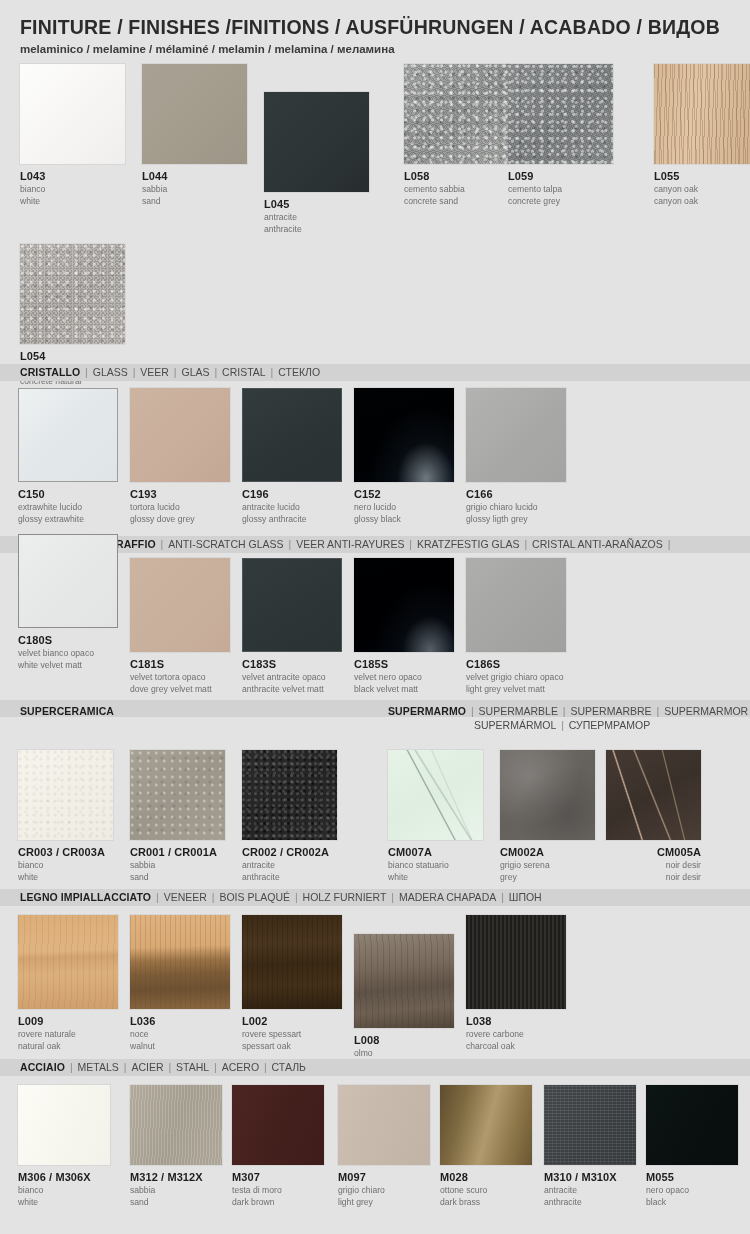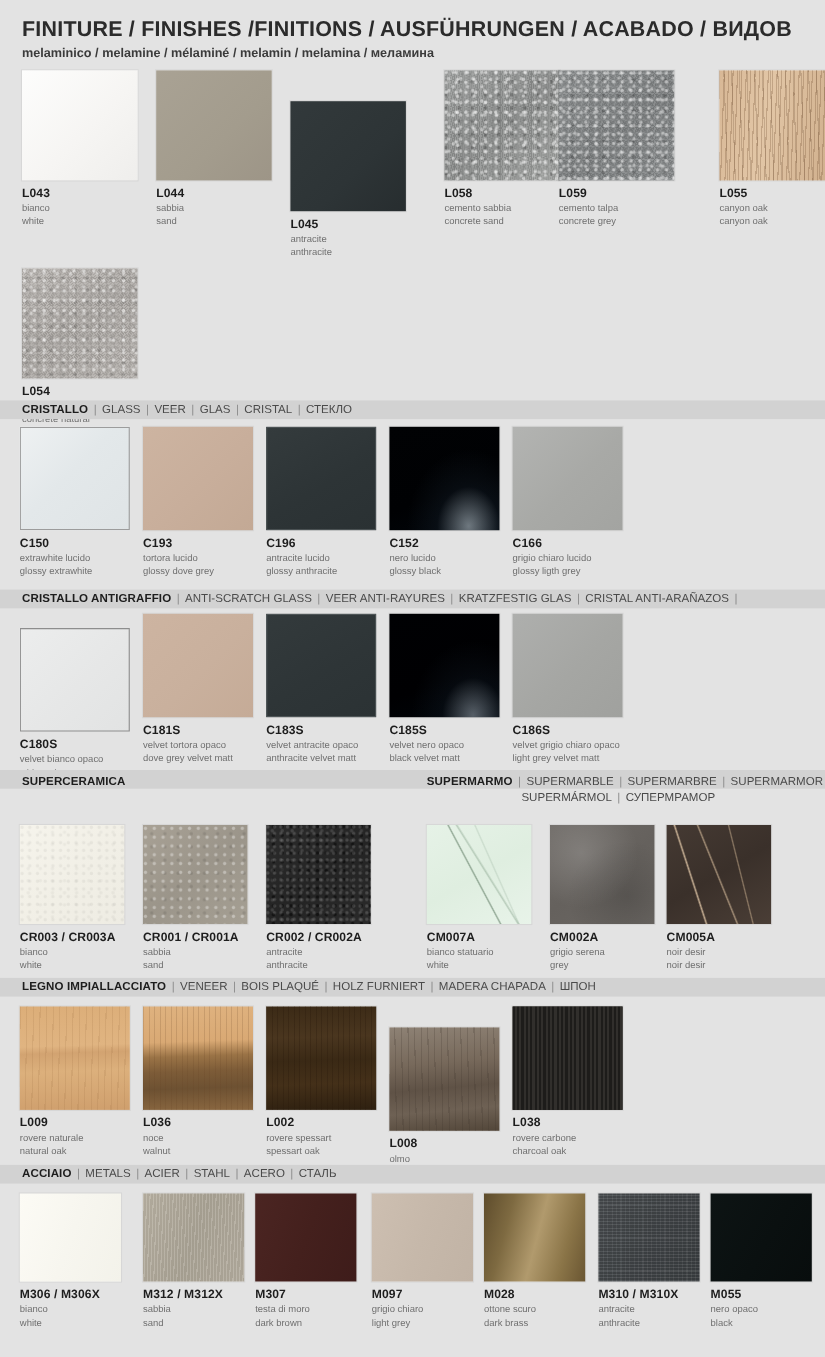--- a/index.html
+++ b/index.html
@@ -294,21 +294,21 @@
         <div class="desc">glossy black</div>
       </div>
       <div class="cell" style="left: 466px; top: 388px;">
         <div class="sw s-glass-grey" style="width: 100px; height: 94px;"></div>
         <div class="code">C166</div>
         <div class="desc">grigio chiaro lucido</div>
         <div class="desc">glossy ligth grey</div>
       </div>
       <div class="band" style="top: 536px;"></div>
       <div class="band-label" style="top: 538px;"><span><b>CRISTALLO ANTIGRAFFIO</b><span class="sep"> | </span><span>ANTI-SCRATCH GLASS</span><span class="sep"> | </span><span>VEER ANTI-RAYURES</span><span class="sep"> | </span><span>KRATZFESTIG GLAS</span><span class="sep"> | </span><span>CRISTAL ANTI-ARAÑAZOS</span><span class="sep"> | </span><span></span></span></div>
-      <div class="cell" style="left: 18px; top: 534px; margin-top: 37px;">
+      <div class="cell" style="left: 18px; top: 534px;">
         <div class="sw s-velvet-white" style="width: 100px; height: 94px;"></div>
         <div class="code">C180S</div>
         <div class="desc">velvet bianco opaco</div>
         <div class="desc">white velvet matt</div>
       </div>
       <div class="cell" style="left: 130px; top: 558px;">
         <div class="sw s-velvet-tortora" style="width: 100px; height: 94px;"></div>
         <div class="code">C181S</div>
         <div class="desc">velvet tortora opaco</div>
         <div class="desc">dove grey velvet matt</div>
@@ -358,21 +358,21 @@
         <div class="code">CM007A</div>
         <div class="desc">bianco statuario</div>
         <div class="desc">white</div>
       </div>
       <div class="cell" style="left: 500px; top: 750px;">
         <div class="sw s-mar-serena" style="width: 95px; height: 90px;"></div>
         <div class="code">CM002A</div>
         <div class="desc">grigio serena</div>
         <div class="desc">grey</div>
       </div>
-      <div class="cell" style="left: 606px; top: 750px;">
+      <div class="cell" style="left: 606px; top: 750px; text-align: right;">
         <div class="sw s-mar-noir" style="width: 95px; height: 90px;"></div>
         <div class="code">CM005A</div>
         <div class="desc">noir desir</div>
         <div class="desc">noir desir</div>
       </div>
       <div class="band" style="top: 889px;"></div>
       <div class="band-label" style="top: 891px;"><span><b>LEGNO IMPIALLACCIATO</b><span class="sep"> | </span><span>VENEER</span><span class="sep"> | </span><span>BOIS PLAQUÉ</span><span class="sep"> | </span><span>HOLZ FURNIERT</span><span class="sep"> | </span><span>MADERA CHAPADA</span><span class="sep"> | </span><span>ШПОН</span></span></div>
       <div class="cell" style="left: 18px; top: 915px;">
         <div class="sw s-wood-oak" style="width: 100px; height: 94px;"></div>
         <div class="code">L009</div>

